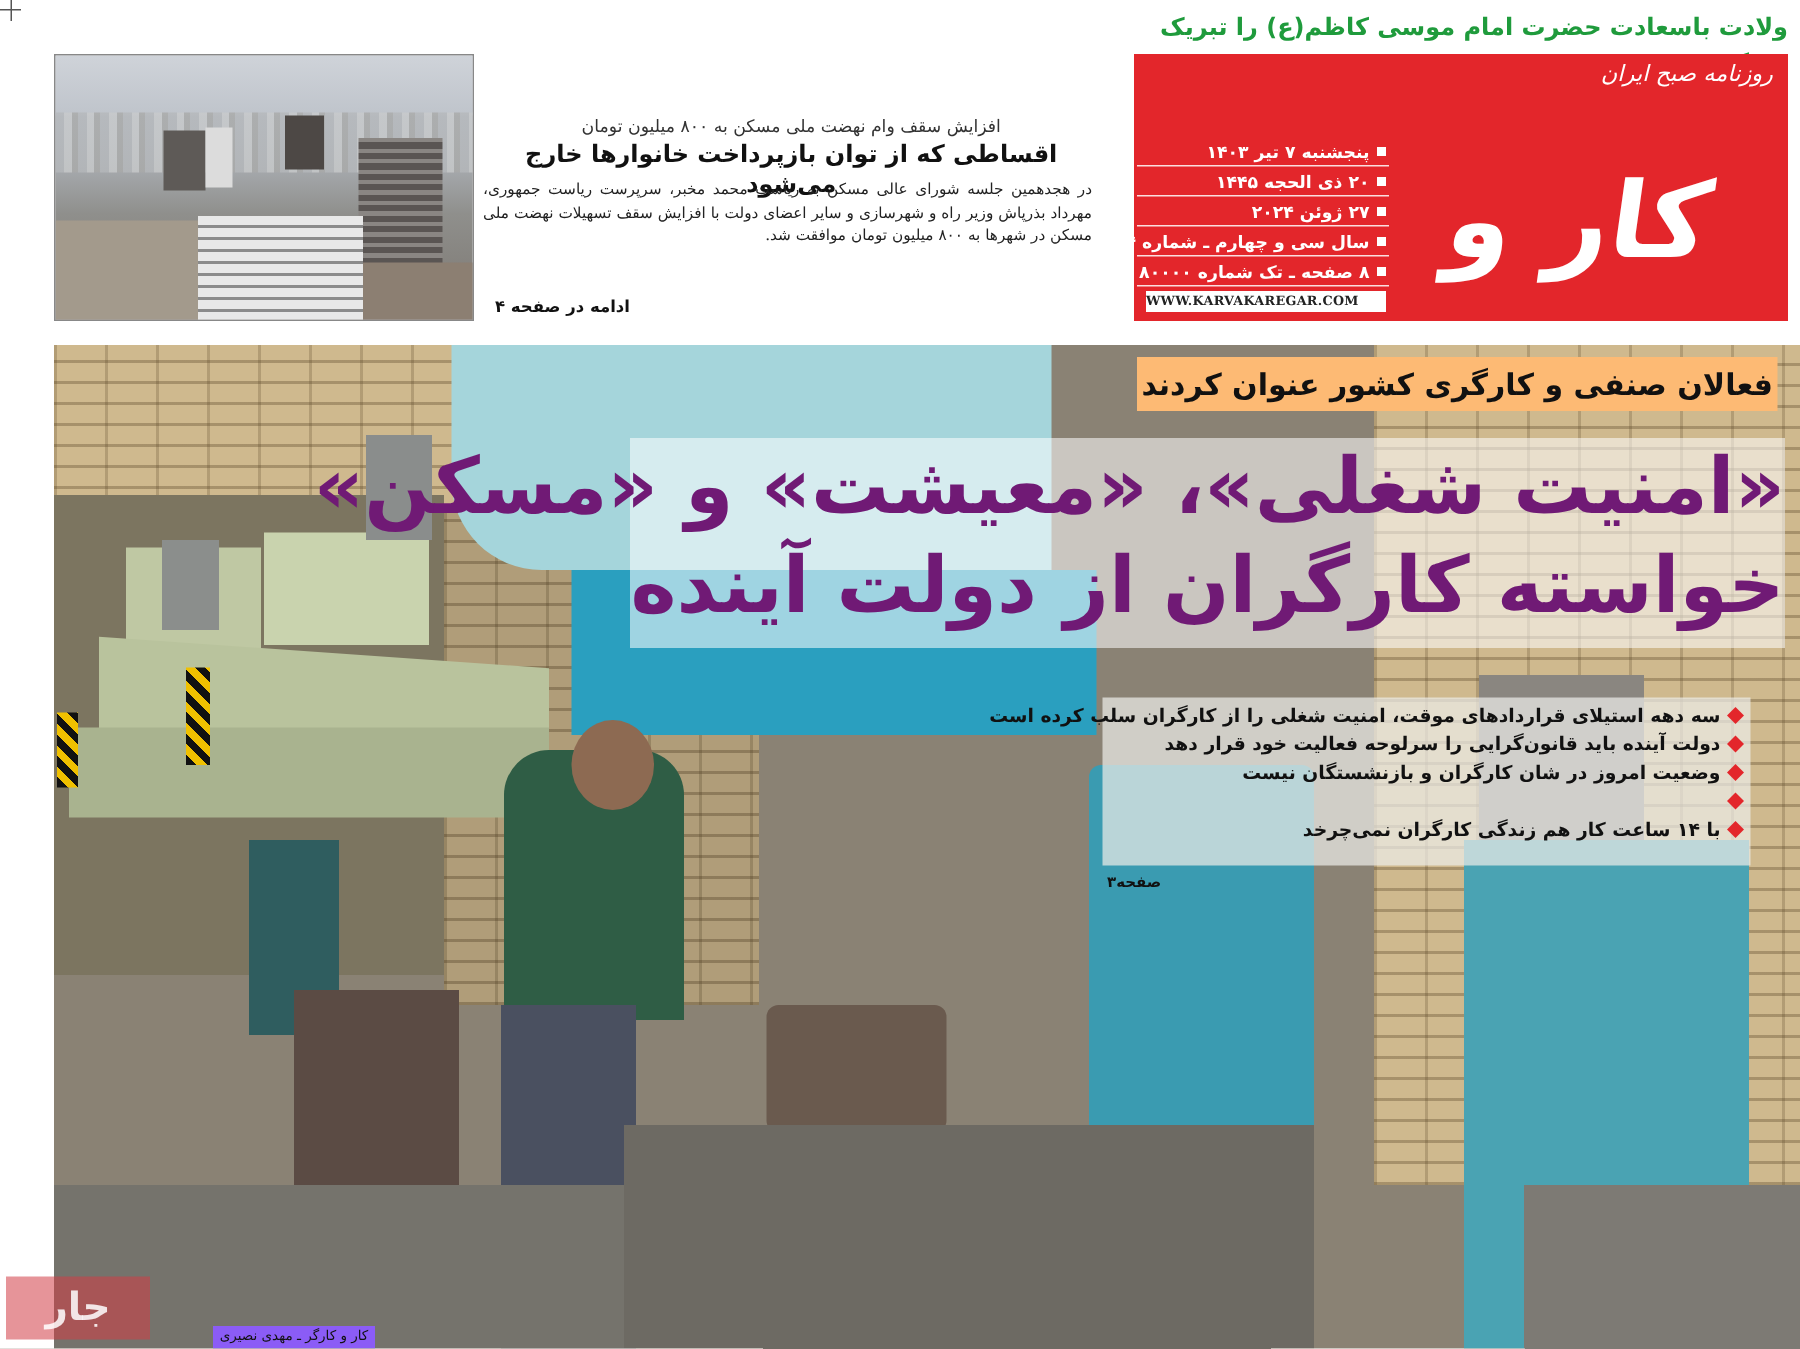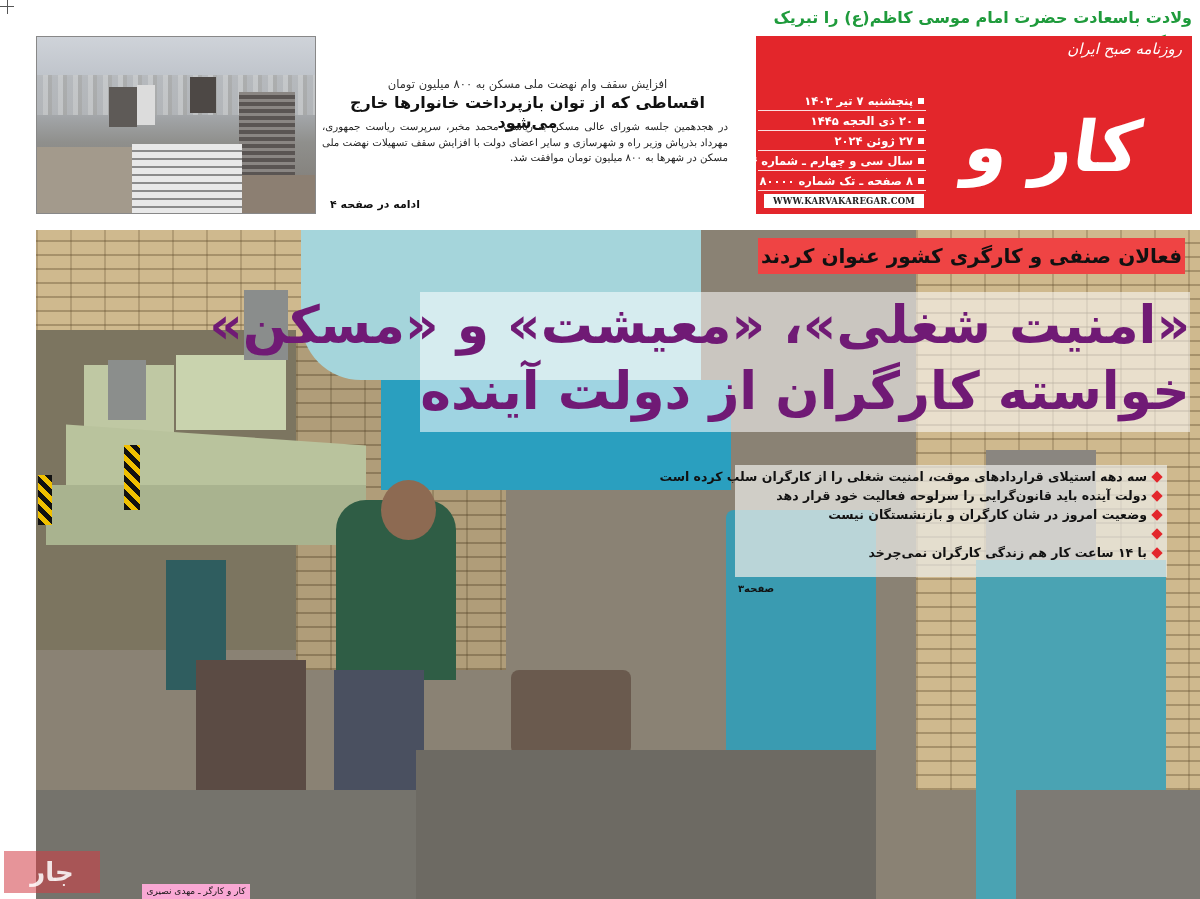--- a/index.html
+++ b/index.html
@@ -37,21 +37,21 @@
   .info-row {
     display: flex; align-items: center; height: 19px; color: #fff;
     font-family: "DejaVu Sans", sans-serif; font-weight: bold; font-size: 11.5px;
     border-bottom: 1px solid rgba(255,255,255,0.85); padding-right: 2px; margin-bottom: 1px;
     white-space: nowrap;
   }
   .info-row .bullet { width: 6px; height: 6px; background: #fff; margin-left: 5px; flex: none; }
   .masthead-url {
     position: absolute; left: 8px; top: 158px; width: 160px; height: 14px;
     background: #fff; color: #222; font-family: "DejaVu Serif", serif; font-weight: bold;
-    font-size: 8.5px; line-height: 14px; text-align: center; letter-spacing: 0.2px;
+    font-size: 8.5px; line-height: 14px; letter-spacing: 0.2px;
   }
 
   
   .teaser-photo {
     position: absolute; left: 36px; top: 36px; width: 280px; height: 178px;
     border: 1px solid #888; overflow: hidden;
     background: linear-gradient(180deg, #c9cdd3 0%, #b9bfc8 22%, #a9adb2 40%, #8f8f8c 60%, #7b7670 100%);
   }
   .bld { position: absolute; }
   .teaser-kicker {
@@ -80,21 +80,21 @@
   .ph { position: absolute; }
   .brick {
     background-color: #cfb98e;
     background-image:
       repeating-linear-gradient(0deg, rgba(90,70,40,0.35) 0 2px, transparent 2px 14px),
       repeating-linear-gradient(90deg, rgba(90,70,40,0.25) 0 2px, transparent 2px 34px);
   }
 
   .kicker-box {
     position: absolute; left: 758px; top: 238px; width: 427px; height: 36px;
-    background: #ef4444; direction: rtl; text-align: center;
+    background: #fdba74; direction: rtl; text-align: center;
     color: #111; font-weight: bold; font-size: 20px; line-height: 36px;
   }
   .headline-box {
     position: absolute; left: 420px; top: 292px; width: 770px; height: 140px;
     background: rgba(255,255,255,0.55); direction: rtl; text-align: center;
   }
   .headline-line {
     color: #701a75; font-weight: bold; font-size: 52px; line-height: 66px; letter-spacing: -1px;
     white-space: nowrap;
   }
@@ -110,21 +110,21 @@
   .page-ref {
     position: absolute; left: 738px; top: 559px; color: #111; font-weight: bold; font-size: 10px; direction: rtl; margin-top: 24px;
   }
 
   .watermark {
     position: absolute; left: 4px; top: 851px; width: 96px; height: 42px;
     background: rgba(210,60,70,0.55); color: rgba(255,255,255,0.85); direction: rtl;
     text-align: center; font-weight: bold; font-size: 26px; line-height: 42px;
   }
   .credit {
-    position: absolute; left: 142px; top: 884px; width: 108px; height: 15px; background: #f9a8d4;
+    position: absolute; left: 142px; top: 884px; width: 108px; height: 15px; background: #8b5cf6;
     direction: rtl; text-align: center; color: #111; font-size: 9px; line-height: 15px;
   }
 </style>
 </head>
 <body>
 
 <div class="crop-mark"></div>
 
 <div class="top-banner">ولادت باسعادت حضرت امام موسی کاظم(ع) را تبریک می‌گوییم</div>
 

